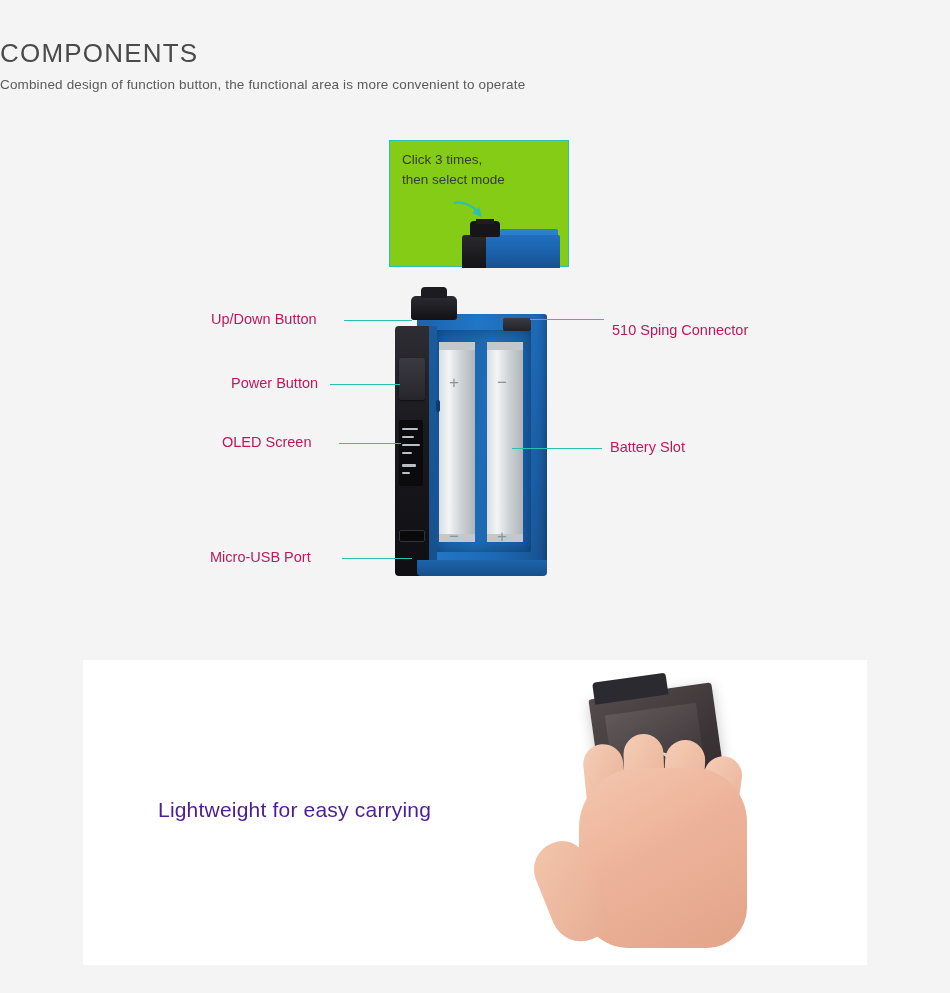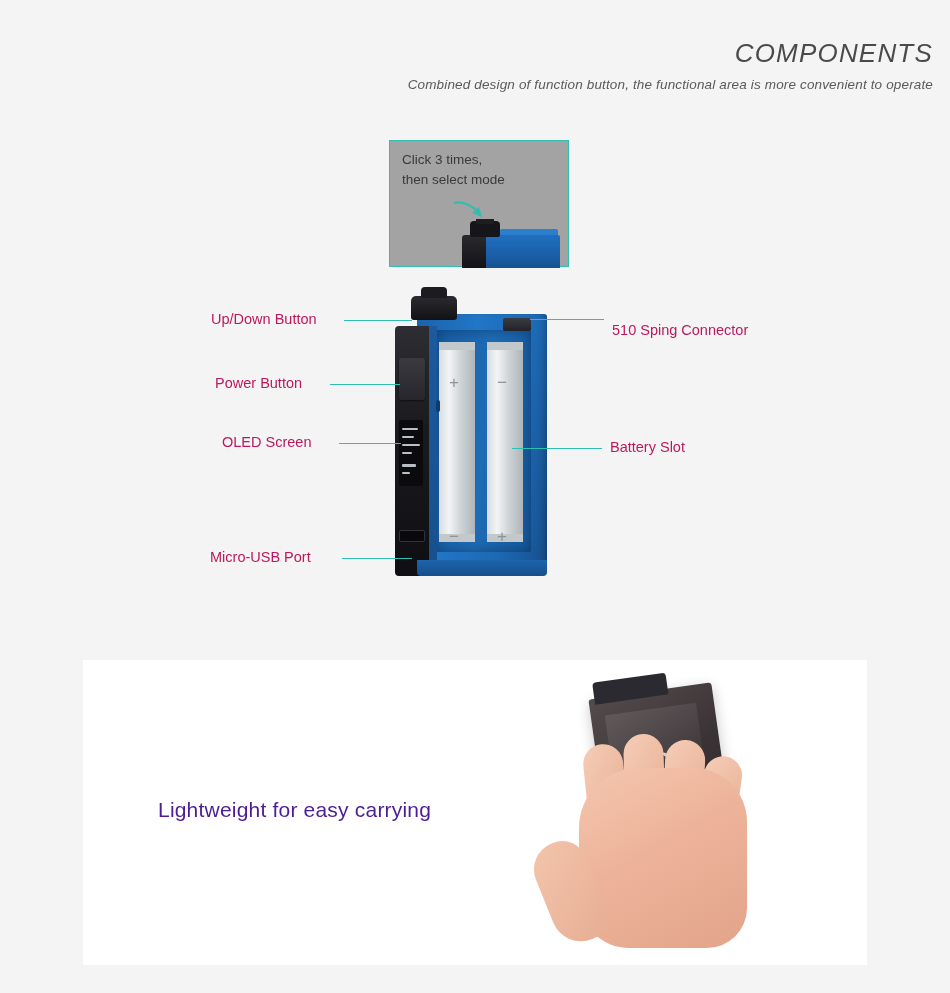--- a/index.html
+++ b/index.html
@@ -15,22 +15,21 @@
     overflow: hidden;
     position: relative;
   }
 
   
   .header {
     position: absolute;
     top: 0;
     left: 0;
     width: 933px;
-    text-align: right;
-    font-style: italic;
+    text-align: left;
   }
   .title {
     font-size: 26px;
     letter-spacing: 1.2px;
     color: #4a4a4a;
     font-weight: 400;
     margin-top: 38px;
   }
   .subtitle {
     font-size: 13.5px;
@@ -41,21 +40,21 @@
 
   
   .callout {
     position: absolute;
     left: 389px;
     top: 140px;
     width: 180px;
     height: 127px;
     border: 1px solid #2fbfb0;
     box-sizing: border-box;
-    background: #a3a3a3;
+    background: #84cc16;
   }
   .callout-text {
     position: absolute;
     left: 12px;
     top: 9px;
     font-size: 13.5px;
     line-height: 20px;
     color: #3a3a3a;
     white-space: pre-line;
   }
@@ -437,21 +436,21 @@
   <div class="p-usb"></div>
   <div class="p-knob"></div>
   <div class="p-510"></div>
   <div class="p-bottom"></div>
   <div class="p-sidehole"></div>
 </div>
 
 <div class="label" style="left:211px; top:311px;">Up/Down Button</div>
 <div class="leader" style="left:344px; top:320px; width:68px;"></div>
 
-<div class="label" style="left:215px; top:375px;">Power Button</div>
+<div class="label" style="left:231px; top:375px;">Power Button</div>
 <div class="leader" style="left:330px; top:384px; width:70px;"></div>
 
 <div class="label" style="left:222px; top:434px;">OLED Screen</div>
 <div class="leader" style="left:339px; top:443px; width:62px;"></div>
 
 <div class="label" style="left:210px; top:549px;">Micro-USB Port</div>
 <div class="leader" style="left:342px; top:558px; width:70px;"></div>
 
 <div class="label" style="left:612px; top:322px;">510 Sping Connector</div>
 <div class="leader" style="left:530px; top:319px; width:74px;"></div>

